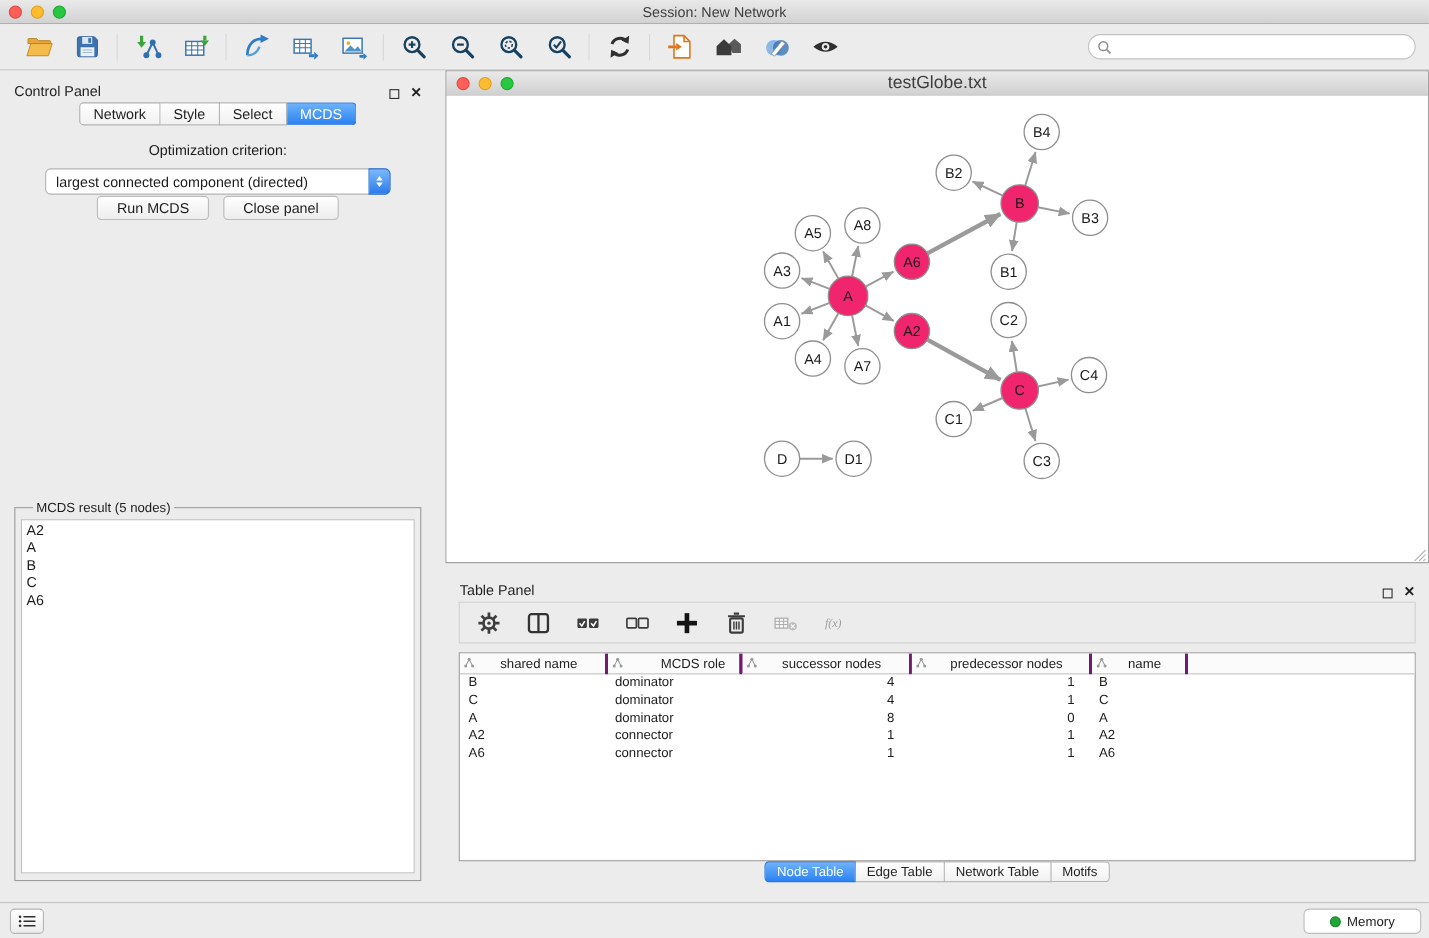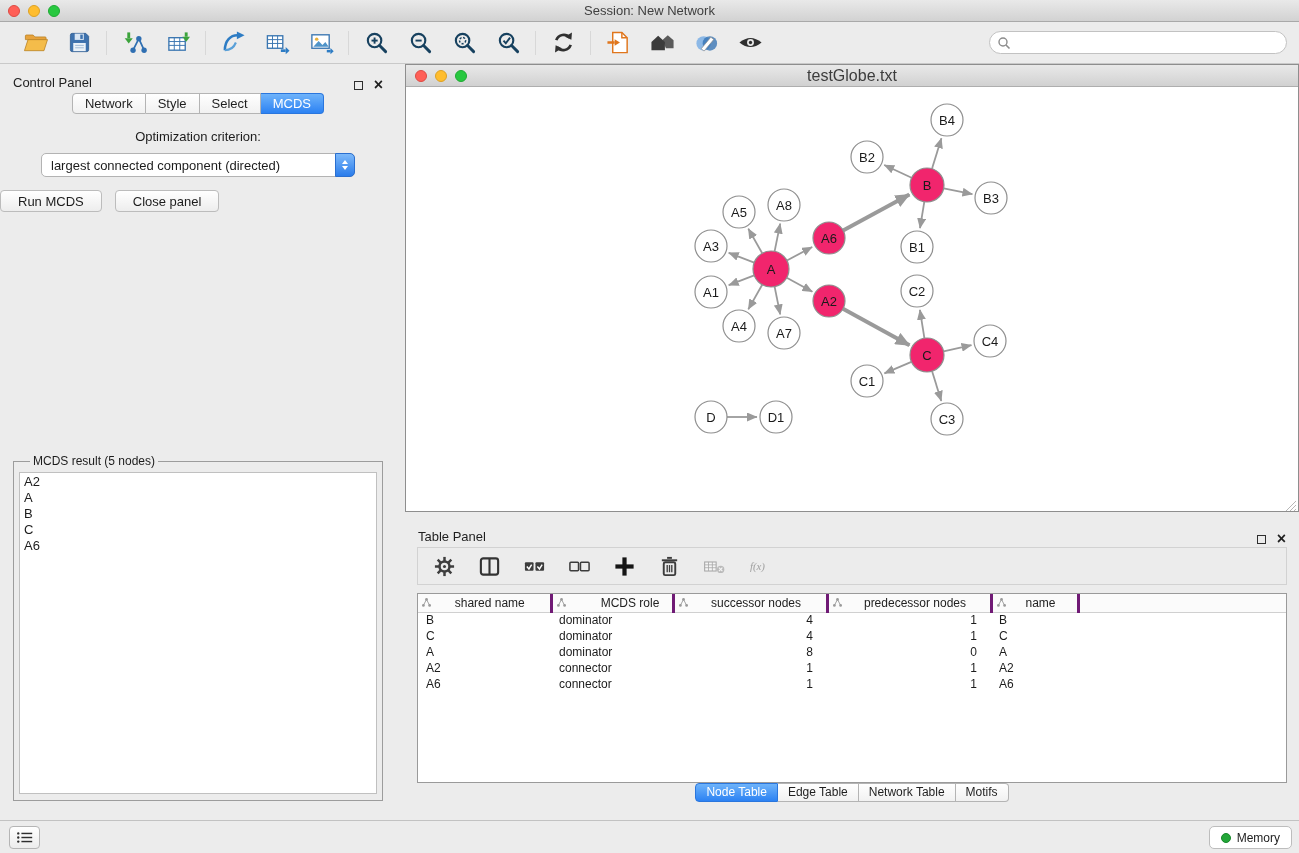--- a/index.html
+++ b/index.html
@@ -39,21 +39,21 @@
   .seg-tab{font-size:13px;height:21px;line-height:19px;padding:0 12px;background:linear-gradient(#ffffff,#f1f1f1);border:1px solid #b4b4b4;border-left:none;color:#1f1f1f;cursor:default;white-space:nowrap}
   .seg-tab:first-child{border-left:1px solid #b4b4b4;border-radius:4px 0 0 4px}
   .seg-tab:last-child{border-radius:0 4px 4px 0}
   .seg-tab.active{background:linear-gradient(#6eb3fa,#2c82f3);border-color:#2a76dd;color:#fff}
   .seg-tab.small{font-size:12px;height:19px;line-height:17px;padding:0 10px}
   .opt-label{text-align:center;font-size:13px;margin-top:15px}
   .cp-select{width:314px;height:24px;margin:9px auto 0;background:#fff;border:1px solid #b3b3b3;border-radius:5px;position:relative;display:flex;align-items:center;font-size:13px;padding-left:9px}
   .cp-stepper{position:absolute;right:-1px;top:-1px;width:20px;height:24px;border-radius:0 5px 5px 0;background:linear-gradient(#7db9fa,#2a7ceb);border:1px solid #2a6fd0;display:flex;flex-direction:column;align-items:center;justify-content:center;gap:2px}
   .arr-up{width:0;height:0;border-left:3.5px solid transparent;border-right:3.5px solid transparent;border-bottom:4.5px solid #fff}
   .arr-down{width:0;height:0;border-left:3.5px solid transparent;border-right:3.5px solid transparent;border-top:4.5px solid #fff}
-  .cp-buttons{display:flex;gap:13px;margin-top:13px}
+  .cp-buttons{display:flex;justify-content:center;gap:13px;margin-top:1px}
   .aqua-btn{font-family:inherit;font-size:13px;height:22px;padding:0 17px;border:1px solid #bcbcbc;border-radius:4px;background:linear-gradient(#ffffff,#ededed);color:#1c1c1c}
   .result-box{position:absolute;left:13px;width:370px;top:390px;height:347px;border:1px solid #9c9c9c;padding:4px 5px 6px}
   .result-box legend{font-size:12px;padding:0 3px;margin-left:11px;color:#1c1c1c}
   .result-list{width:100%;height:322px;background:#fff;border:1px solid #c0c0c0;font-size:13px;padding:1px 4px;overflow:hidden}
   .result-item{line-height:16px}
 
   
   .network-window{position:absolute;left:405px;top:64px;width:894px;height:448px;border:1px solid #8e8e8e;background:#fff}
   .nw-titlebar{height:22px;background:linear-gradient(#e9e9e9,#d1d1d1);border-bottom:1px solid #aeaeae;position:relative}
   .nw-title{font-size:16px;text-align:center;line-height:21px;color:#3c3c3c}
@@ -72,21 +72,21 @@
   .col-type-icon{position:absolute;left:3px;top:3px;width:11px;height:11px}
   .col-type-icon svg{width:11px;height:11px;display:block}
   .tp-table td{height:16px;font-size:12px;padding:0 8px;white-space:nowrap;overflow:hidden}
   .tp-table td.num{text-align:right;padding-right:14px}
   .tp-tabs{display:flex;justify-content:center;margin-top:0}
 
   
   .statusbar{position:absolute;left:0;bottom:0;width:100%;height:33px;border-top:1px solid #c2c2c2;background:#ececec}
   .sb-btn{position:absolute;left:9px;top:5px;width:31px;height:23px;border:1px solid #b5b5b5;border-radius:4px;background:linear-gradient(#ffffff,#ececec);display:flex;align-items:center;justify-content:center}
   .sb-btn svg{width:18px;height:13px}
-  .memory-btn{position:absolute;right:7px;top:5px;height:23px;border:1px solid #bdbdbd;border-radius:5px;background:#fff;display:flex;align-items:center;gap:6px;padding:0 11px;font-size:12px}
+  .memory-btn{position:absolute;right:7px;top:5px;height:23px;border:1px solid #bdbdbd;border-radius:5px;background:#fff;display:flex;align-items:center;gap:6px;padding:0 23px;font-size:12px}
   .memory-dot{width:10px;height:10px;border-radius:50%;background:#23a638;border:1px solid #17882a}
 </style>
 </head>
 <body>
 
 <header class="titlebar">
   <div class="traffic">
     <span class="tl red"></span>
     <span class="tl yellow"></span>
     <span class="tl green"></span>

